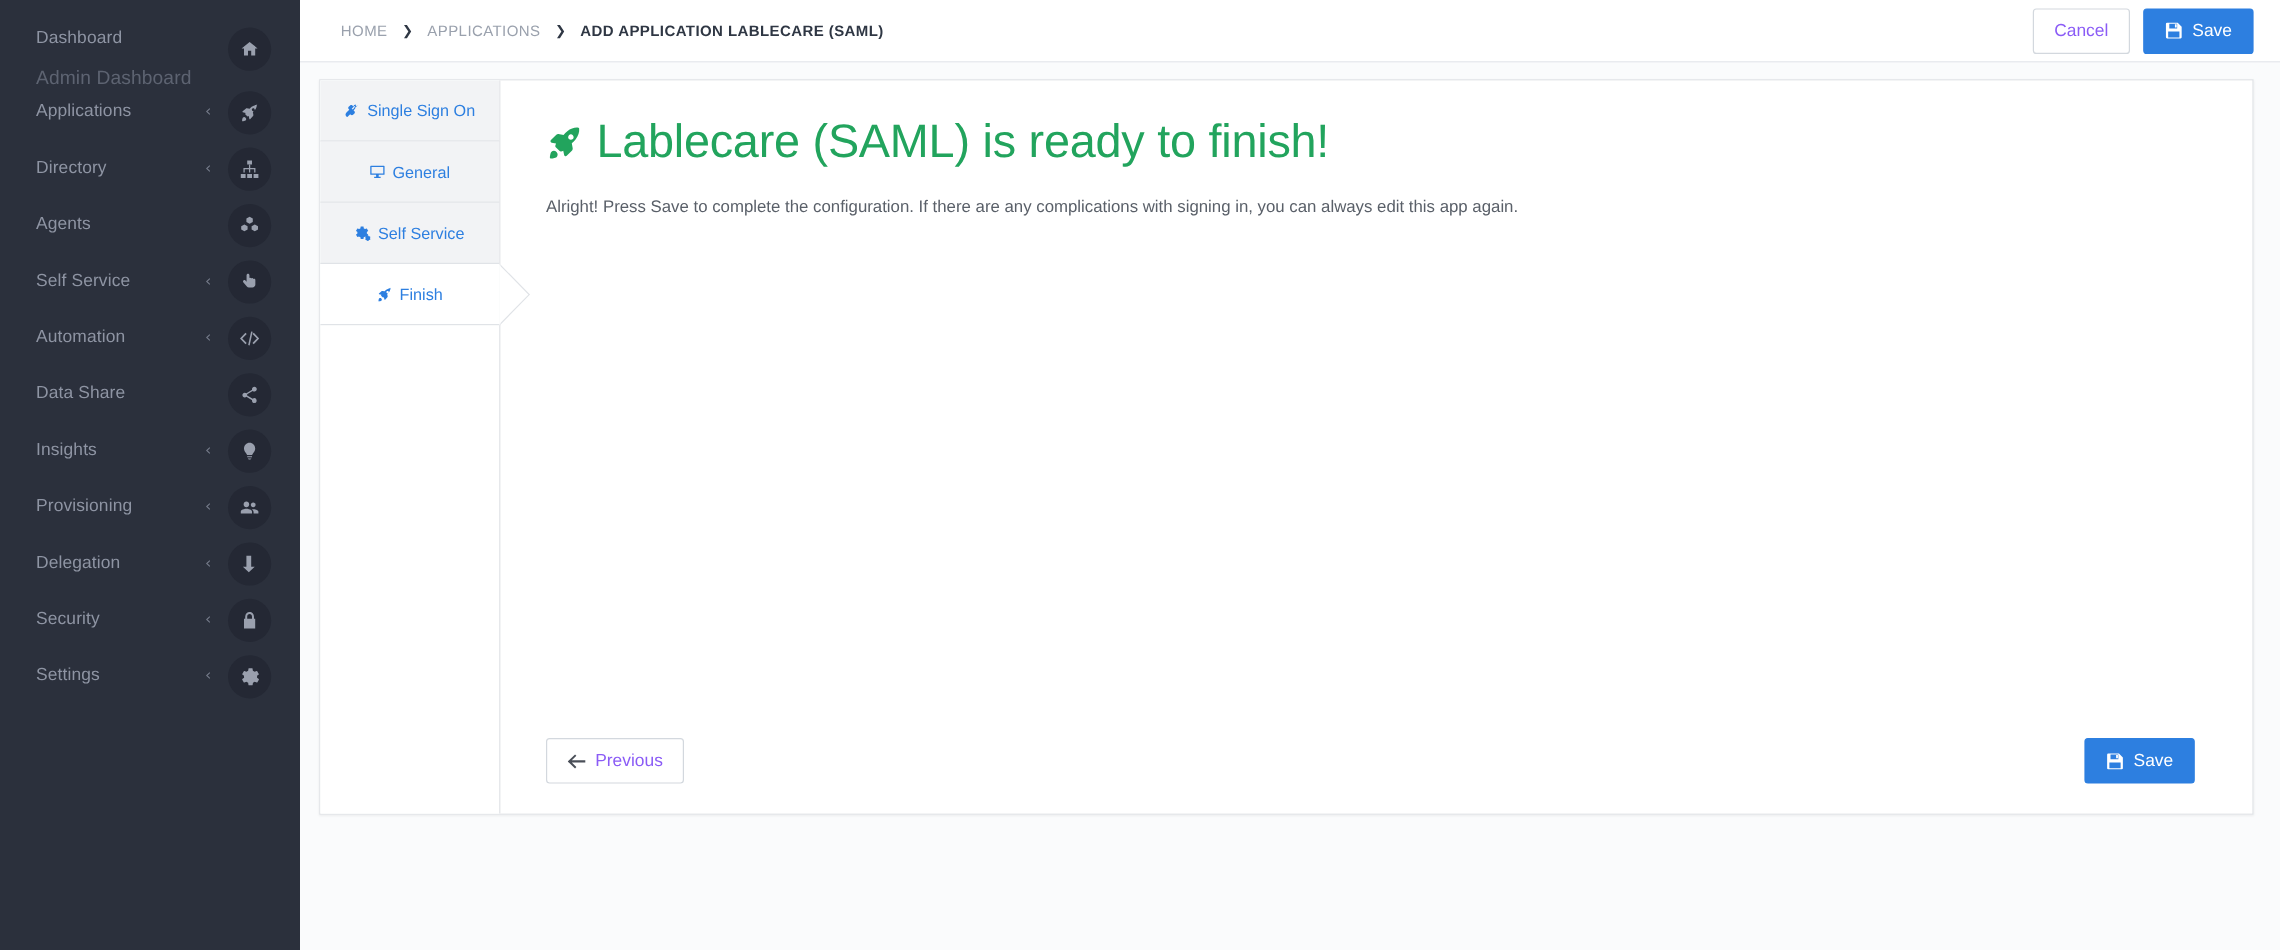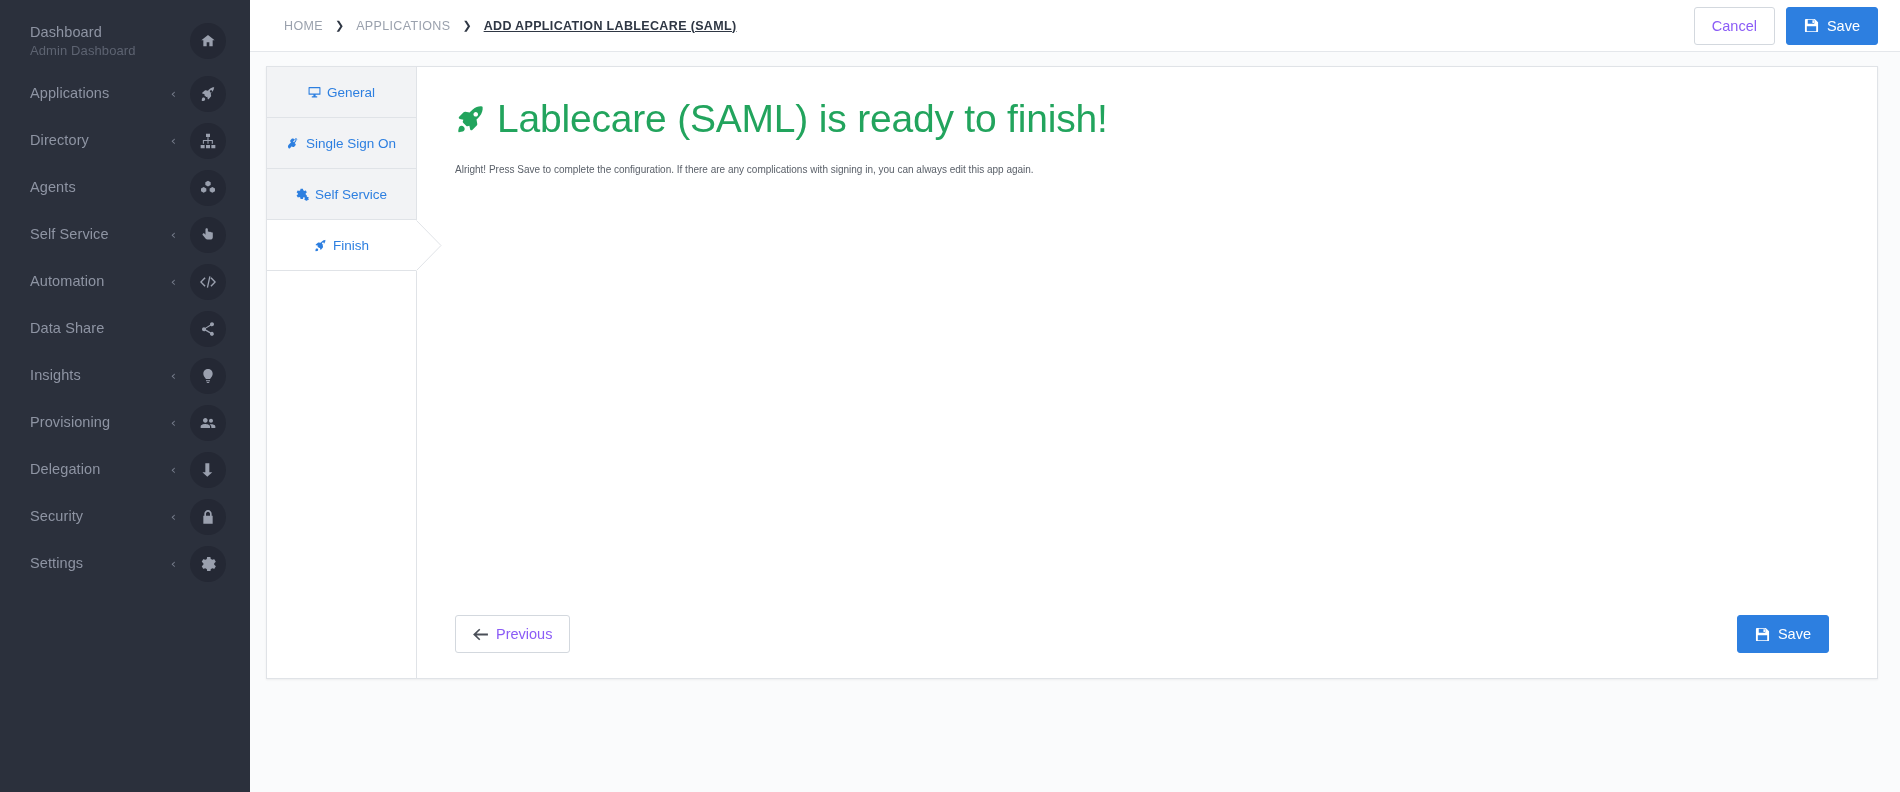--- a/index.html
+++ b/index.html
@@ -27,21 +27,21 @@
     padding: 0 24px 0 30px;
     cursor: pointer;
     position: relative;
   }
   .side-item.first { height: 52px; align-items: flex-start; padding-top: 5px; }
   .side-text { flex: 1; display: flex; flex-direction: column; justify-content: center; }
   .side-label {
     font-size: 14.5px; color: #8e94a3; letter-spacing: .1px; line-height: 1.25;
   }
   .side-sub {
-    font-size: 13px; color: #5d6371; margin-top: 2px; letter-spacing: .1px;
+    font-size: 16px; color: #5d6371; margin-top: 16px; letter-spacing: .1px;
   }
   .side-caret {
     color: #767c8b; font-size: 13px; margin-right: 14px; line-height: 1;
     font-family: "DejaVu Sans", sans-serif;
   }
   .side-icon {
     width: 36px; height: 36px; min-width: 36px; border-radius: 50%;
     background: #242834;
     display: flex; align-items: center; justify-content: center;
     color: #9aa0ae;
@@ -58,21 +58,21 @@
     border-bottom: 1px solid #e4e7eb;
     display: flex; align-items: center;
     padding: 0 22px 0 34px;
     position: relative;
   }
   .breadcrumb { display: flex; align-items: center; gap: 0; flex: 1; }
   .bc-item {
     font-size: 12.5px; letter-spacing: .35px; color: #9aa1ad;
     text-transform: uppercase; cursor: pointer;
   }
-  .bc-item.active { color: #2f3744; font-weight: bold; cursor: default; text-decoration: underline; }
+  .bc-item.active { color: #2f3744; font-weight: bold; cursor: default; }
   .bc-sep {
     font-size: 11px; color: #2f3744; font-weight: bold; margin: 0 12px;
     font-family: "DejaVu Sans", sans-serif; line-height: 1;
   }
   .topbtns { display: flex; align-items: center; gap: 11px; }
 
   .btn {
     display: inline-flex; align-items: center; justify-content: center; gap: 8px;
     font-size: 14.5px; border-radius: 3px; cursor: pointer;
     padding: 0 17px; height: 38px; border: 1px solid transparent;
@@ -128,21 +128,21 @@
     padding: 30px 38px 0 38px;
   }
   .pane-head {
     display: flex; align-items: center; gap: 12px;
     font-size: 39px; color: #22a45d; font-weight: normal;
     letter-spacing: -.2px;
   }
   .pane-head .rocket svg { display: block; fill: #22a45d; }
   .pane-sub {
     margin-top: 21px;
-    font-size: 10px; color: #5a6069; line-height: 1.5;
+    font-size: 14px; color: #5a6069; line-height: 1.5;
   }
   .pane-foot {
     position: absolute; left: 38px; right: 48px; bottom: 25px;
     display: flex; align-items: center; justify-content: space-between;
   }
   .scrollspace { position: absolute; right: 3px; top: 2px; bottom: 2px; width: 7px; }
 </style>
 </head>
 <body>
 
@@ -308,32 +308,32 @@
       </div>
     </header>
 
     <section class="content">
       <div class="wizard">
 
         <div class="tabcol" id="tabcol">
             <div class="tab">
               <span class="tico">
                 <svg width="13" height="13" viewBox="0 0 24 24">
-                  <path d="M22 2H2a1 1 0 0 0-1 1v12a1 1 0 0 0 1 1h8v3H7v2h10v-2h-3v-3h8a1 1 0 0 0 1-1V3a1 1 0 0 0-1-1zm-1 12H3V4h18z"></path>
-                </svg>
-              </span>
-              <span>General</span>
+                  <path d="M20.7 4.4a1 1 0 0 0-1.4 0l-3 3-1.3-1.3 2.4-2.4a1 1 0 1 0-1.4-1.4L13.6 4.7 12.3 3.4c-1-1-2.6-1-3.5 0L6.6 5.5c-1 1-1 2.6 0 3.5l.9.9-4 4a5 5 0 0 0 0 7.1 1 1 0 0 0 1.4 0l4-4 .9.9c1 1 2.6 1 3.5 0l2.1-2.1c1-1 1-2.6 0-3.5l-1.3-1.3 2.4-2.4a1 1 0 0 0-1.4-1.4L12.6 9.7l-1.3-1.3 3-3a1 1 0 0 0 0-1.4z"></path>
+                </svg>
+              </span>
+              <span>Single Sign On</span>
             </div>
             <div class="tab">
               <span class="tico">
                 <svg width="13" height="13" viewBox="0 0 24 24">
-                  <path d="M20.7 4.4a1 1 0 0 0-1.4 0l-3 3-1.3-1.3 2.4-2.4a1 1 0 1 0-1.4-1.4L13.6 4.7 12.3 3.4c-1-1-2.6-1-3.5 0L6.6 5.5c-1 1-1 2.6 0 3.5l.9.9-4 4a5 5 0 0 0 0 7.1 1 1 0 0 0 1.4 0l4-4 .9.9c1 1 2.6 1 3.5 0l2.1-2.1c1-1 1-2.6 0-3.5l-1.3-1.3 2.4-2.4a1 1 0 0 0-1.4-1.4L12.6 9.7l-1.3-1.3 3-3a1 1 0 0 0 0-1.4z"></path>
-                </svg>
-              </span>
-              <span>Single Sign On</span>
+                  <path d="M22 2H2a1 1 0 0 0-1 1v12a1 1 0 0 0 1 1h8v3H7v2h10v-2h-3v-3h8a1 1 0 0 0 1-1V3a1 1 0 0 0-1-1zm-1 12H3V4h18z"></path>
+                </svg>
+              </span>
+              <span>General</span>
             </div>
             <div class="tab">
               <span class="tico">
                 <svg width="13" height="13" viewBox="0 0 24 24">
                   <path d="M9.5 7.5a3.5 3.5 0 1 0 0 7 3.5 3.5 0 0 0 0-7zm8.4 4.7.1-1.2-.1-1.2 1.9-1.4c.2-.2.2-.4.1-.6l-1.8-3.1c-.1-.2-.4-.3-.6-.2l-2.2.9c-.6-.5-1.3-.8-2-1.1L12.9 2c0-.3-.2-.5-.5-.5H8.8c-.2 0-.4.2-.5.5l-.4 2.3c-.7.3-1.4.6-2 1.1l-2.2-.9c-.2-.1-.5 0-.6.2L1.3 7.8c-.1.2-.1.4.1.6l2 1.4-.1 1.2.1 1.2-2 1.4c-.2.2-.2.4-.1.6l1.8 3.1c.1.2.4.3.6.2l2.2-.9c.6.5 1.3.8 2 1.1l.4 2.3c.1.3.3.5.5.5h3.6c.2 0 .4-.2.5-.5l.4-2.3c.7-.3 1.4-.6 2-1.1l2.2.9c.2.1.5 0 .6-.2l1.8-3.1c.1-.2.1-.4-.1-.6zM19.3 19a2.3 2.3 0 1 0 0 4.6 2.3 2.3 0 0 0 0-4.6zm3.4-.2.8-.6c.1-.1.1-.2 0-.3l-.8-1.4c-.1-.1-.2-.1-.3-.1l-1 .4c-.2-.2-.5-.3-.8-.4l-.1-1c0-.1-.1-.2-.3-.2h-1.6c-.1 0-.2.1-.2.2l-.2 1c-.3.1-.5.3-.8.4l-1-.4c-.1 0-.2 0-.3.1l-.8 1.4c-.1.1 0 .2.1.3l.8.6v1l-.8.6c-.1.1-.1.2 0 .3l.8 1.4c.1.1.2.1.3.1l1-.4c.2.2.5.3.8.4l.1 1c0 .1.1.2.3.2h1.6c.1 0 .2-.1.2-.2l.2-1c.3-.1.5-.3.8-.4l1 .4c.1 0 .2 0 .3-.1l.8-1.4c.1-.1 0-.2-.1-.3l-.8-.6z"></path>
                 </svg>
               </span>
               <span>Self Service</span>
             </div>
             <div class="tab active">

